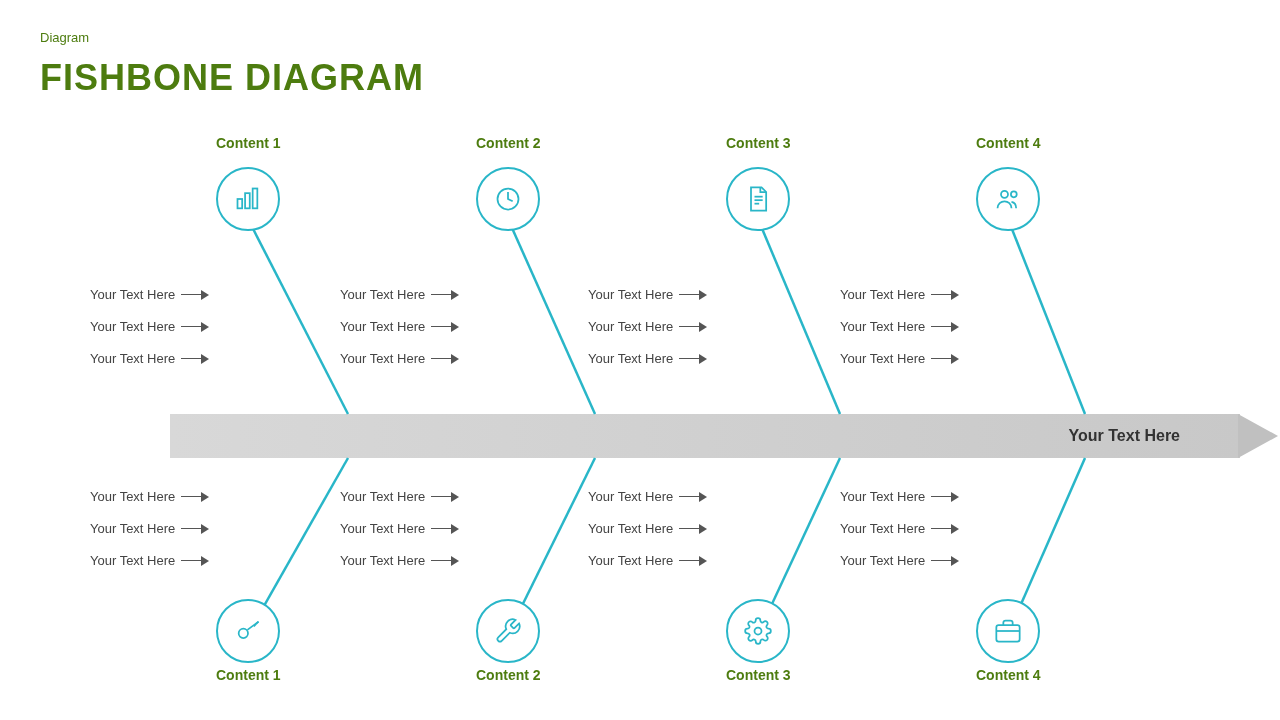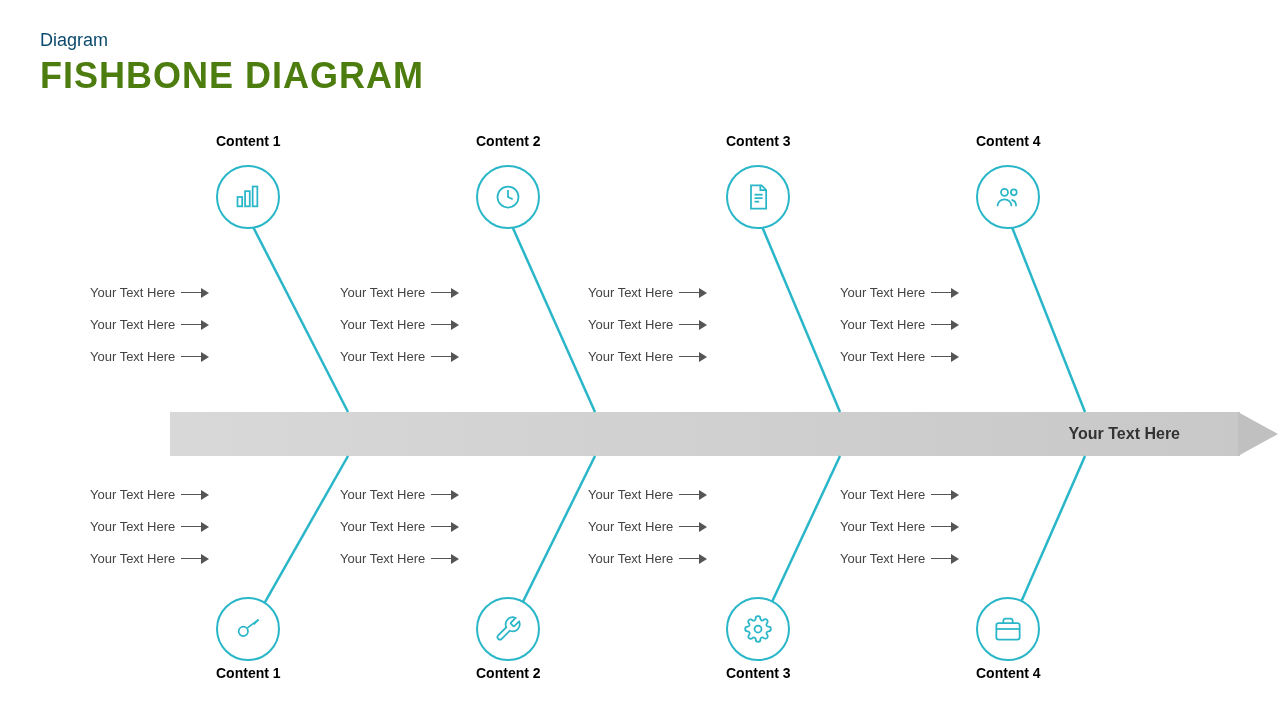--- a/index.html
+++ b/index.html
@@ -14,24 +14,24 @@
 
     .page {
       width: 1280px;
       height: 720px;
       background: #fff;
       position: relative;
       padding: 30px 40px 20px 40px;
     }
 
     .label-diagram {
-      color: #0c4a6e;
-      font-size: 18px;
+      color: #4d7c0f;
+      font-size: 13px;
       font-weight: 500;
-      margin-bottom: 4px;
+      margin-bottom: 12px;
     }
 
     .title {
       font-size: 36px;
       font-weight: 800;
       color: #4d7c0f;
       letter-spacing: 1px;
       margin-bottom: 20px;
       text-transform: uppercase;
     }
@@ -137,21 +137,21 @@
       border-top: 5px solid transparent;
       border-bottom: 5px solid transparent;
       border-left: 8px solid #555;
     }
 
     
     .content-label {
       position: absolute;
       font-size: 14px;
       font-weight: 700;
-      color: #000000;
+      color: #4d7c0f;
       text-align: center;
       white-space: nowrap;
     }
 
     
     .svg-overlay {
       position: absolute;
       top: 0;
       left: 0;
       width: 100%;

